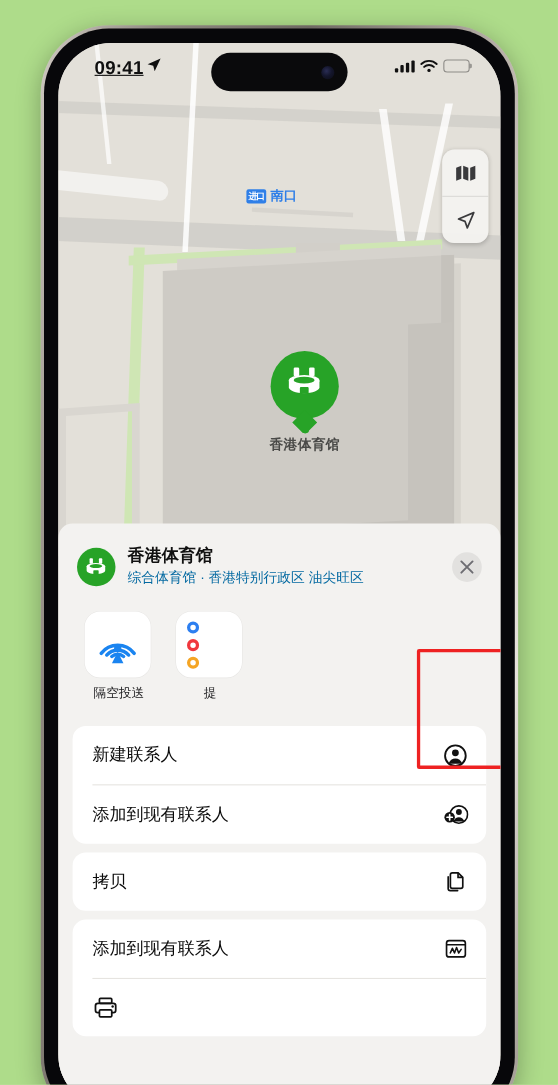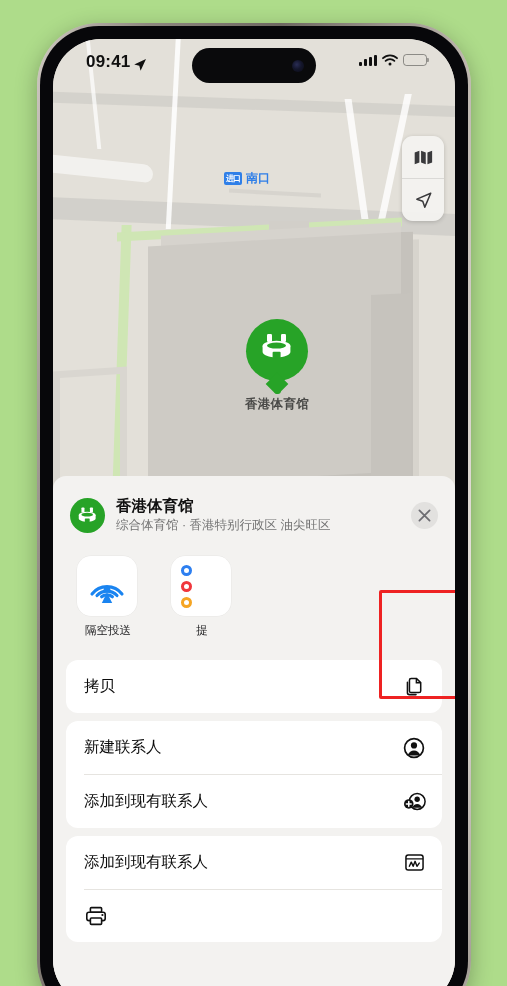--- a/index.html
+++ b/index.html
@@ -214,22 +214,23 @@
     z-index: 20;
   }
   #clock {
     position: absolute;
     left: 33px; top: 13px;
     font-size: 17px;
     font-weight: 700;
     color: #101010;
     letter-spacing: .2px;
     display: flex;
-    align-items: flex-end;
+    align-items: flex-start;
     gap: 3px;
+    text-decoration: underline;
   }
   #island {
     position: absolute;
     left: 50%;
     margin-left: -62px;
     top: 9px;
     width: 124px; height: 35px;
     background: #0a0a0c;
     border-radius: 19px;
   }
@@ -299,40 +300,40 @@
   }
   #sheet-text { margin-left: 11px; flex: 1 1 auto; min-width: 0; }
   #sheet-title {
     font-size: 15.5px;
     font-weight: 700;
     color: #111;
     line-height: 19px;
   }
   #sheet-sub {
     font-size: 12.5px;
-    color: #737373;
+    color: #0369a1;
     line-height: 18px;
     margin-top: 1px;
     white-space: nowrap;
     overflow: hidden;
   }
   #sheet-close {
     width: 27px; height: 27px;
     border-radius: 50%;
     background: #e2e1df;
     flex: 0 0 auto;
     display: flex;
     align-items: center;
     justify-content: center;
   }
 
   
   #app-row {
     display: flex;
-    gap: 32px;
+    gap: 21px;
     padding: 22px 0 0 24px;
     align-items: flex-start;
   }
   .app {
     width: 62px;
     flex: 0 0 auto;
     text-align: center;
     position: relative;
   }
   .app-ico {
@@ -572,33 +573,20 @@
             <div class="app-ico" style="display:flex;flex-direction:column;justify-content:center;padding-left:10px;box-sizing:border-box;">
               <span class="rem-dot" style="border-color:#2d7ff0"></span>
               <span class="rem-dot" style="border-color:#f0373d"></span>
               <span class="rem-dot" style="border-color:#f5a524;margin-bottom:0"></span>
             </div>
             <div class="app-name">提</div>
           </div>
         </div>
 
         <div id="actions">
-
-          <div class="agroup">
-            <div class="arow">
-              <span class="arow-label">拷贝</span>
-              <span class="arow-icon">
-                <svg width="21" height="21" viewBox="0 0 22 22" aria-hidden="true">
-                  <path d="M7.5 2.6 h5.6 l4.4 4.4 v8.6 a1.8 1.8 0 0 1 -1.8 1.8 h-8.2 a1.8 1.8 0 0 1 -1.8 -1.8 v-11.2 a1.8 1.8 0 0 1 1.8 -1.8 z" fill="none" stroke="#111" stroke-width="1.6"></path>
-                  <path d="M13 2.8 v4.2 h4.2" fill="none" stroke="#111" stroke-width="1.6"></path>
-                  <path d="M12.6 19.5 h-7 a2 2 0 0 1 -2 -2 v-11" fill="none" stroke="#111" stroke-width="1.6" stroke-linecap="round"></path>
-                </svg>
-              </span>
-            </div>
-          </div>
 
           <div class="agroup">
             <div class="arow">
               <span class="arow-label">新建联系人</span>
               <span class="arow-icon">
                 <svg width="22" height="22" viewBox="0 0 22 22" aria-hidden="true">
                   <circle cx="11" cy="11" r="9.4" fill="none" stroke="#111" stroke-width="1.7"></circle>
                   <circle cx="11" cy="8.4" r="3.1" fill="#111"></circle>
                   <path d="M4.6 18.4 C5.9 15.1 8.2 13.6 11 13.6 C13.8 13.6 16.1 15.1 17.4 18.4 Z" fill="#111"></path>
                 </svg>
@@ -614,20 +602,33 @@
                   <path d="M9.4 17.6 C10.6 14.9 12.5 13.5 14.8 13.5 C17.1 13.5 19 14.9 20.2 17.6 Z" fill="#111"></path>
                   <circle cx="6" cy="13.6" r="5" fill="#111"></circle>
                   <path d="M6 11.1 v5 M3.5 13.6 h5" stroke="#fff" stroke-width="1.6" stroke-linecap="round"></path>
                 </svg>
               </span>
             </div>
           </div>
 
           <div class="agroup">
             <div class="arow">
+              <span class="arow-label">拷贝</span>
+              <span class="arow-icon">
+                <svg width="21" height="21" viewBox="0 0 22 22" aria-hidden="true">
+                  <path d="M7.5 2.6 h5.6 l4.4 4.4 v8.6 a1.8 1.8 0 0 1 -1.8 1.8 h-8.2 a1.8 1.8 0 0 1 -1.8 -1.8 v-11.2 a1.8 1.8 0 0 1 1.8 -1.8 z" fill="none" stroke="#111" stroke-width="1.6"></path>
+                  <path d="M13 2.8 v4.2 h4.2" fill="none" stroke="#111" stroke-width="1.6"></path>
+                  <path d="M12.6 19.5 h-7 a2 2 0 0 1 -2 -2 v-11" fill="none" stroke="#111" stroke-width="1.6" stroke-linecap="round"></path>
+                </svg>
+              </span>
+            </div>
+          </div>
+
+          <div class="agroup">
+            <div class="arow">
               <span class="arow-label">添加到现有联系人</span>
               <span class="arow-icon">
                 <svg width="21" height="19" viewBox="0 0 22 20" aria-hidden="true">
                   <rect x="2" y="2.2" width="18" height="15.6" rx="2.4" fill="none" stroke="#111" stroke-width="1.6"></rect>
                   <path d="M2 6.2 h18" stroke="#111" stroke-width="1.4"></path>
                   <path d="M5.6 14 L7.6 9.6 L9.6 14 L11.6 8.8 L13.6 14 L16 10.6" fill="none" stroke="#111" stroke-width="1.5" stroke-linecap="round" stroke-linejoin="round"></path>
                 </svg>
               </span>
             </div>
             <div style="height:.6px;background:#e6e4e0;margin-left:18px"></div>

